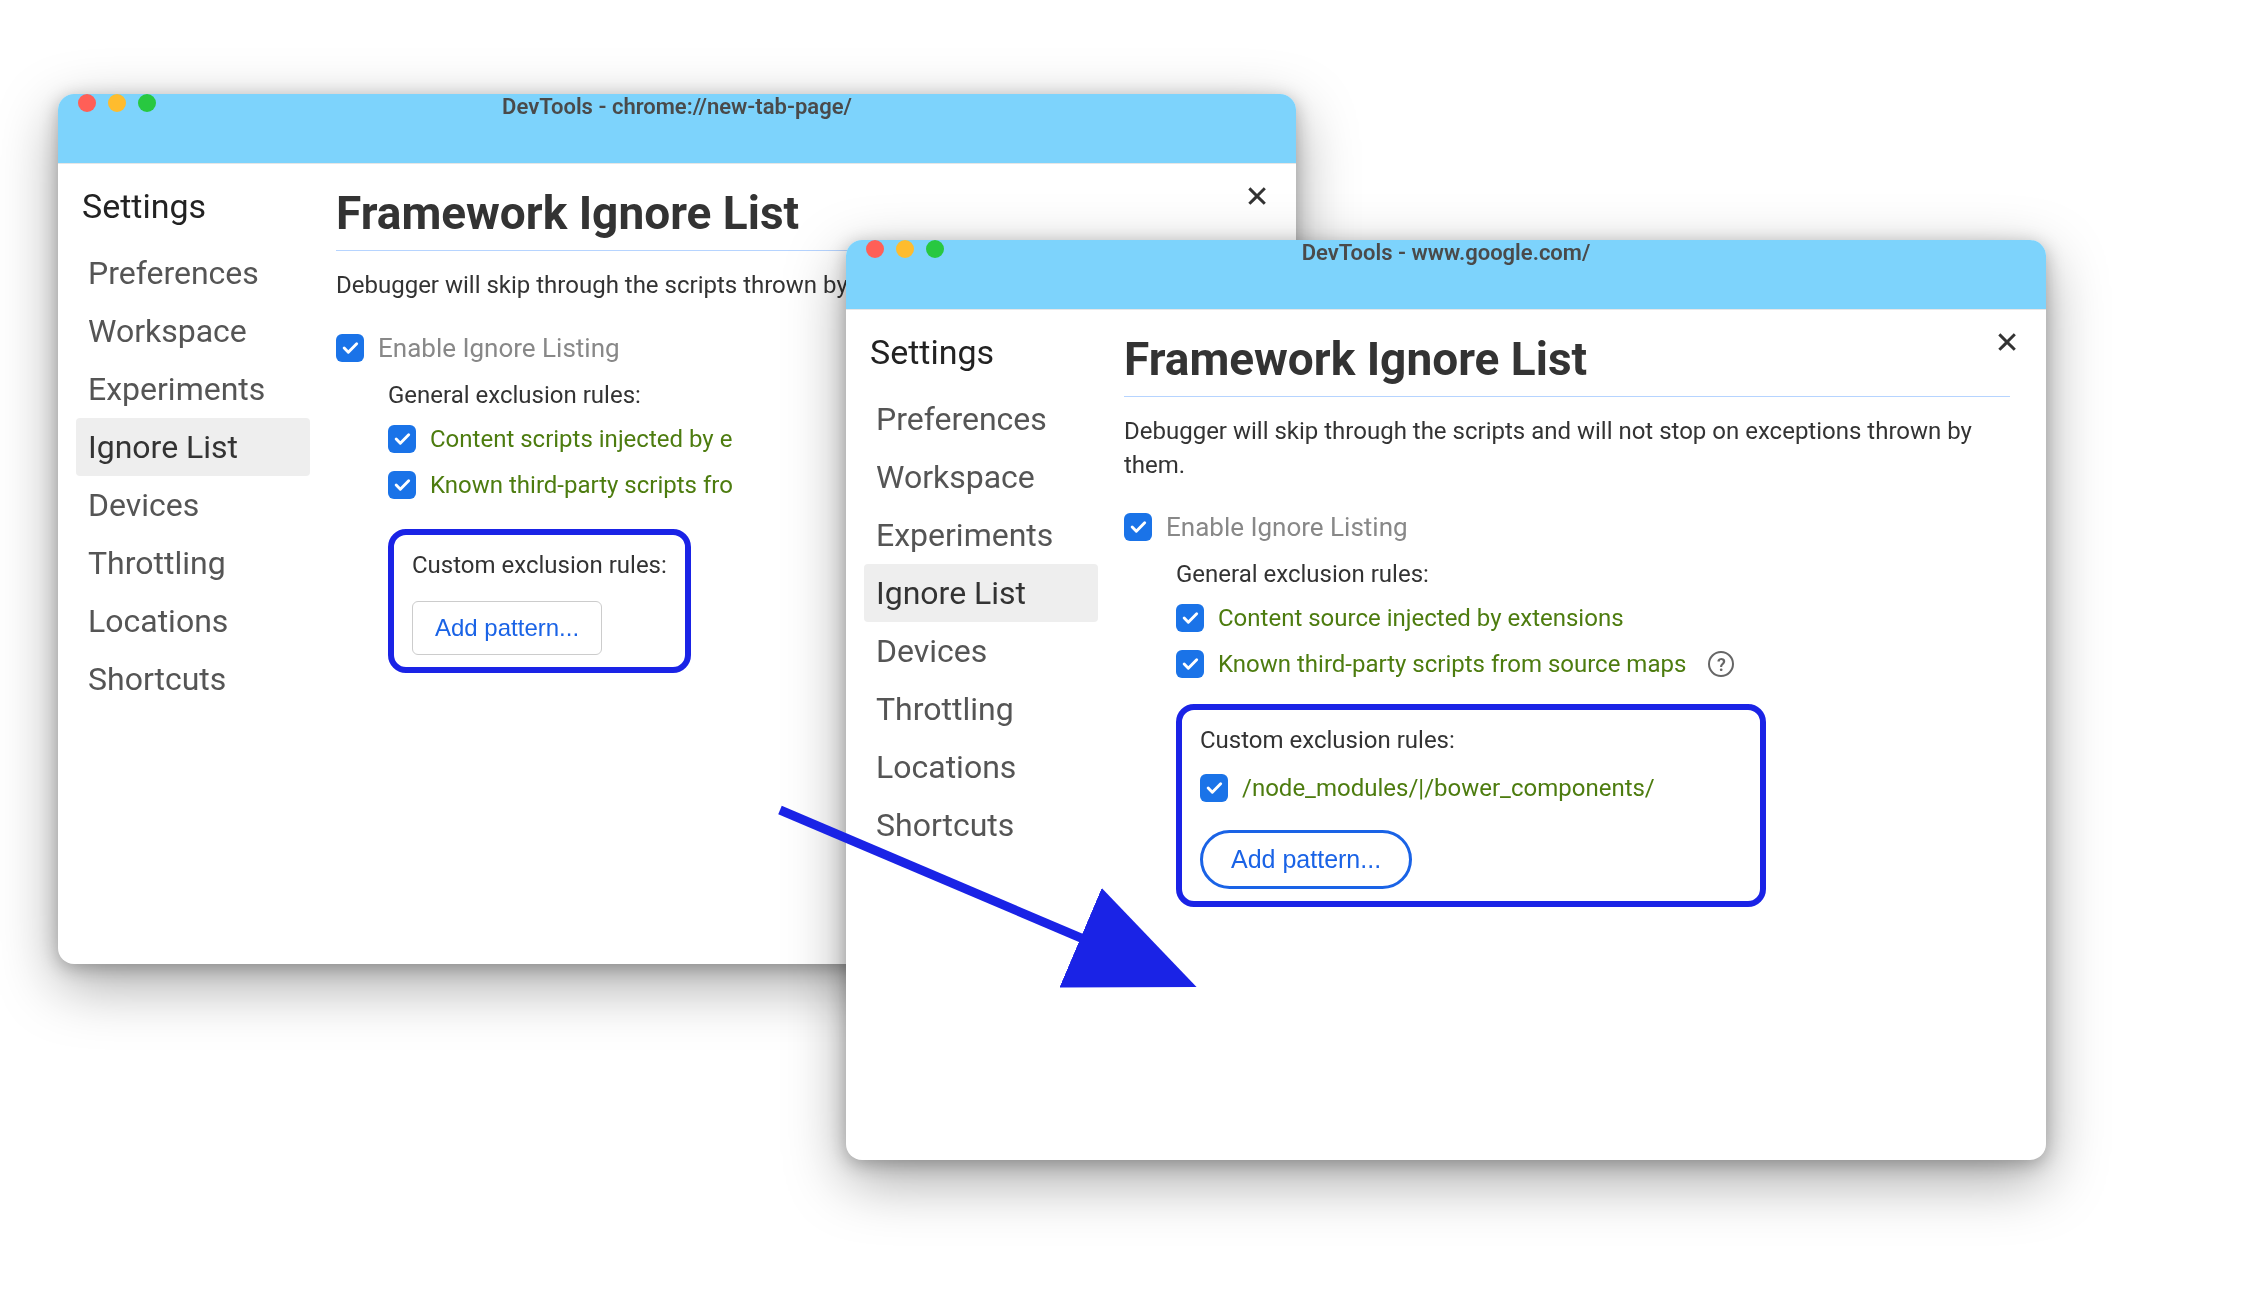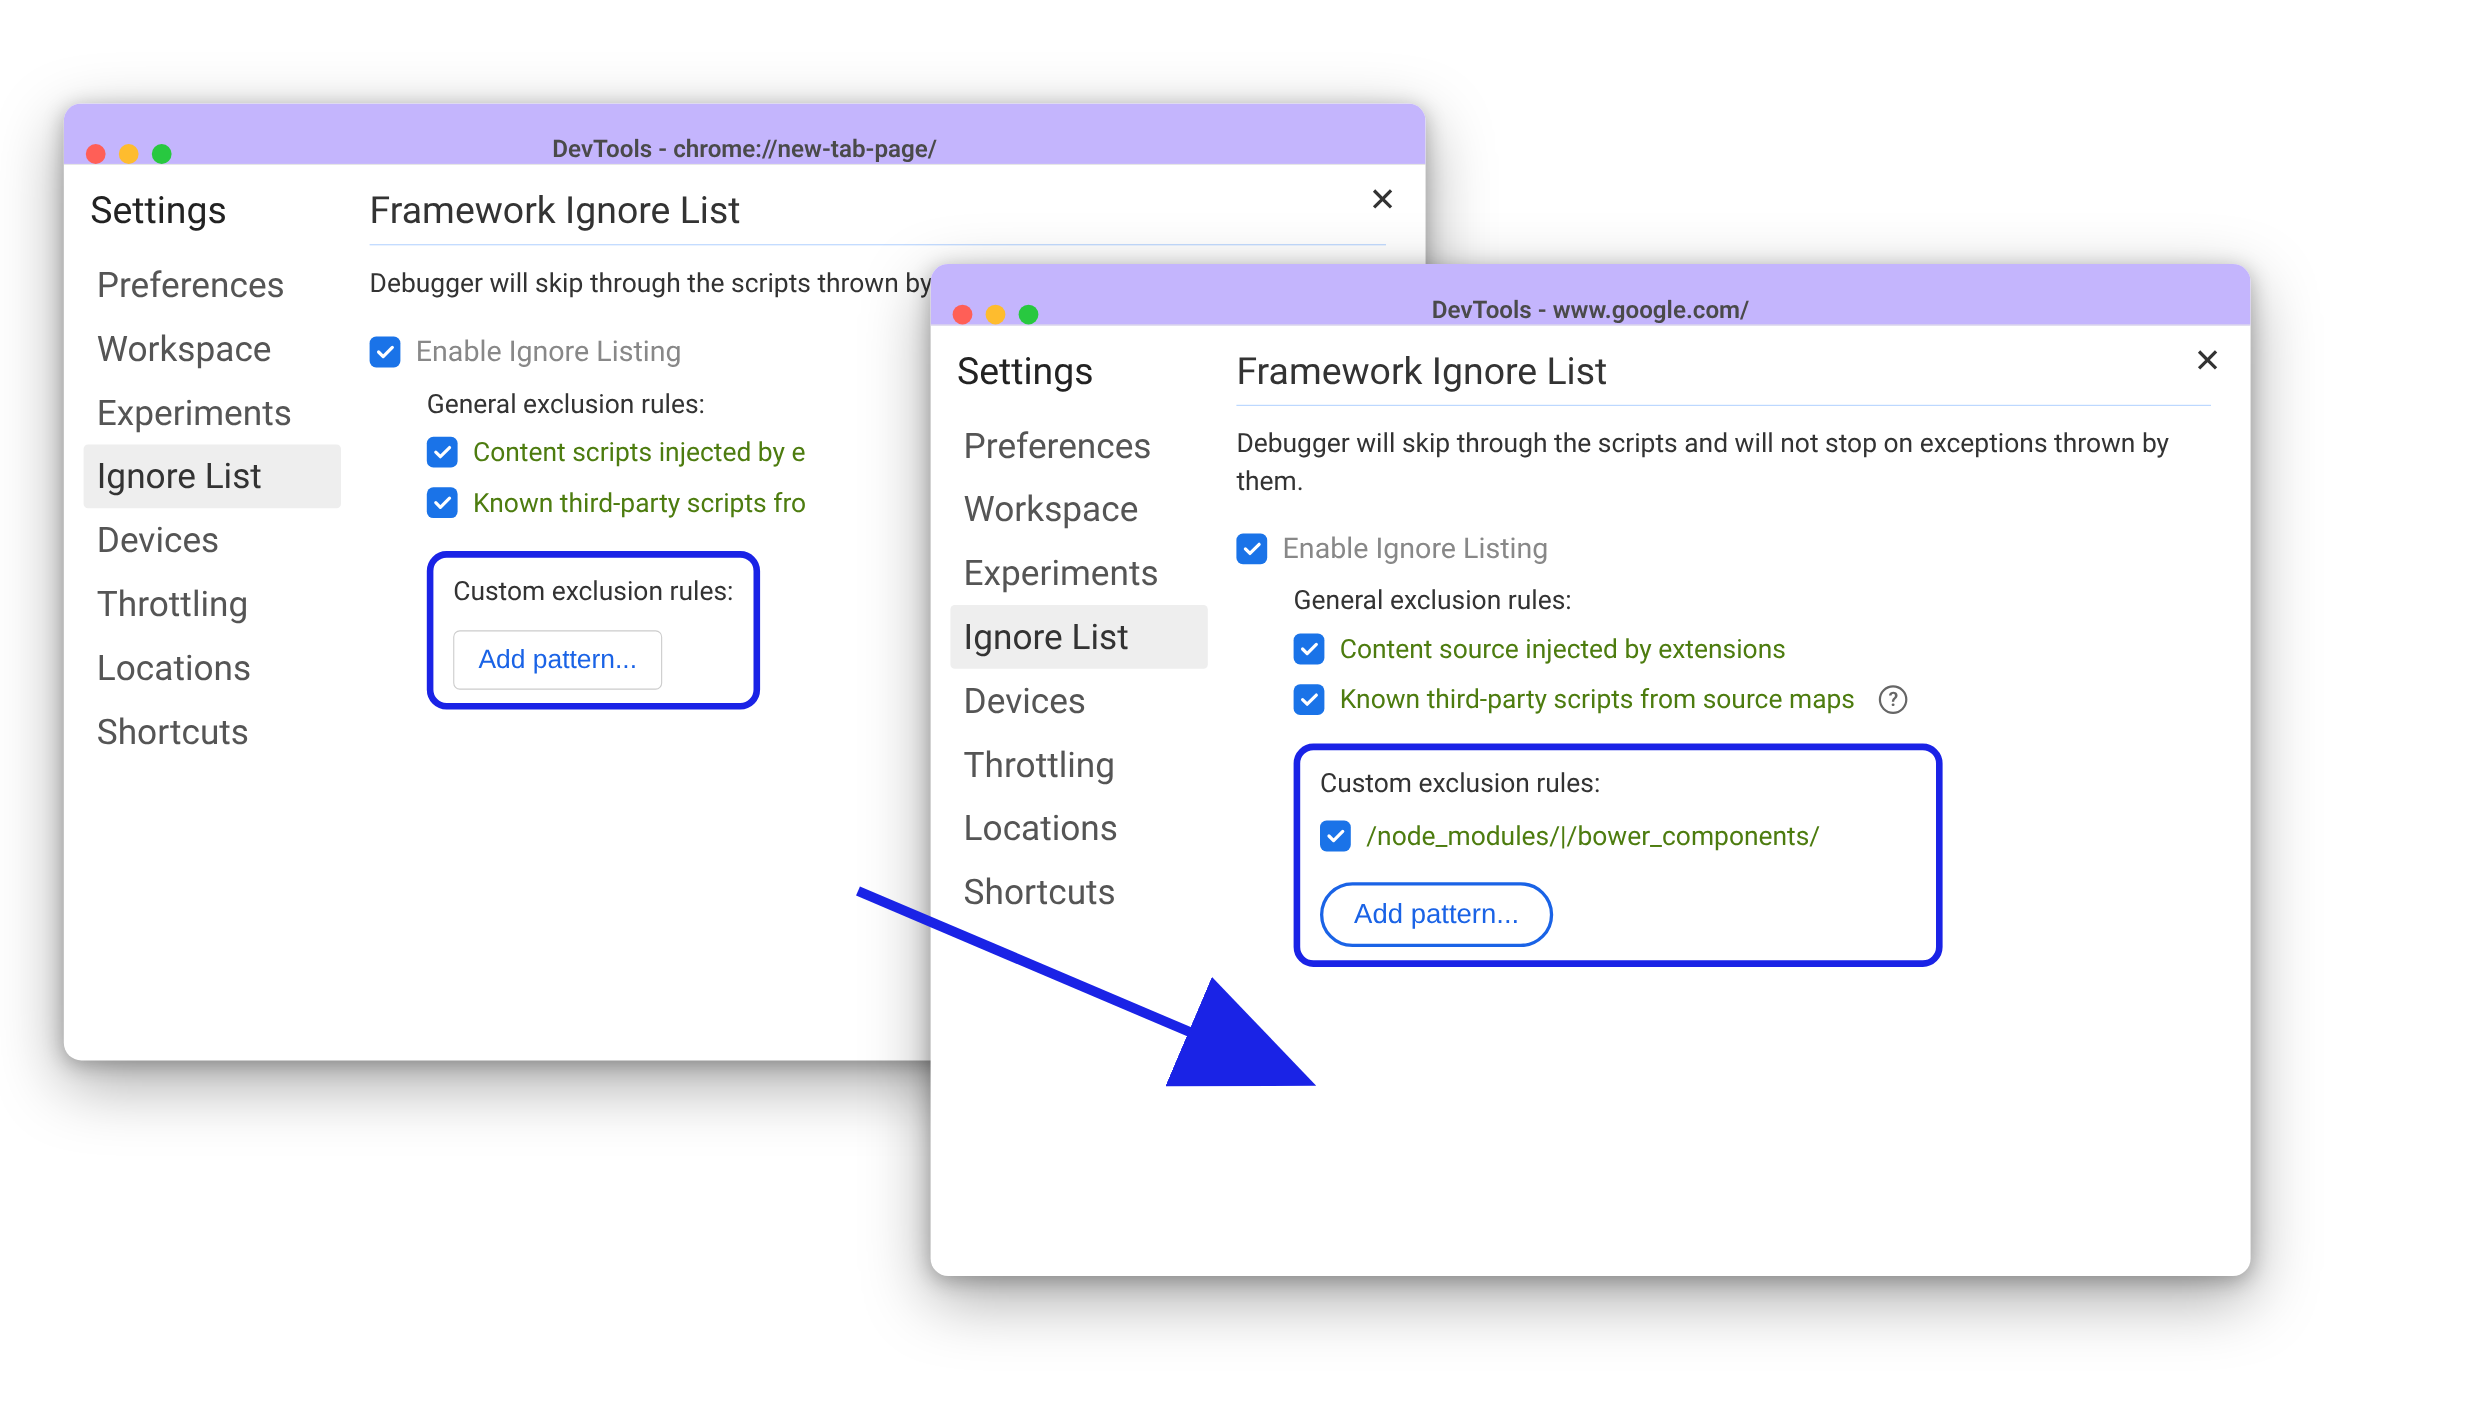--- a/index.html
+++ b/index.html
@@ -20,25 +20,25 @@
     border-radius: 16px;
     box-shadow: 0 20px 60px rgba(0,0,0,0.35), 0 4px 18px rgba(0,0,0,0.25);
     overflow: hidden;
     display: flex;
     flex-direction: column;
   }
   .win1 { left: 58px;  top: 94px;  width: 1238px; height: 870px; }
   .win2 { left: 846px; top: 240px; width: 1200px; height: 920px; }
 
   .titlebar {
-    height: 56px;
+    height: 70px;
     display: flex;
-    align-items: flex-end;
+    align-items: flex-start;
     padding: 0 20px;
-    background: #c4b5fd;
+    background: #7dd3fc;
     border-bottom: 1px solid #e6e6e6;
     position: relative;
   }
   .traffic-lights { display: flex; gap: 12px; }
   .dot { width: 18px; height: 18px; border-radius: 50%; }
   .dot.red    { background: #ff5f57; }
   .dot.yellow { background: #febc2e; }
   .dot.green  { background: #28c840; }
   .window-title {
     position: absolute;
@@ -90,22 +90,22 @@
     background: #eeeeee;
     color: #333;
   }
 
   .main {
     flex: 1;
     padding: 22px 36px 30px 8px;
     overflow: hidden;
   }
   .main-header {
-    font-size: 34px;
-    font-weight: 400;
+    font-size: 46px;
+    font-weight: 700;
     color: #333;
     padding-bottom: 10px;
     border-bottom: 1px solid #b6d4ff;
     margin-bottom: 18px;
   }
   .description {
     font-size: 24px;
     color: #333;
     line-height: 1.4;
     margin-bottom: 30px;

